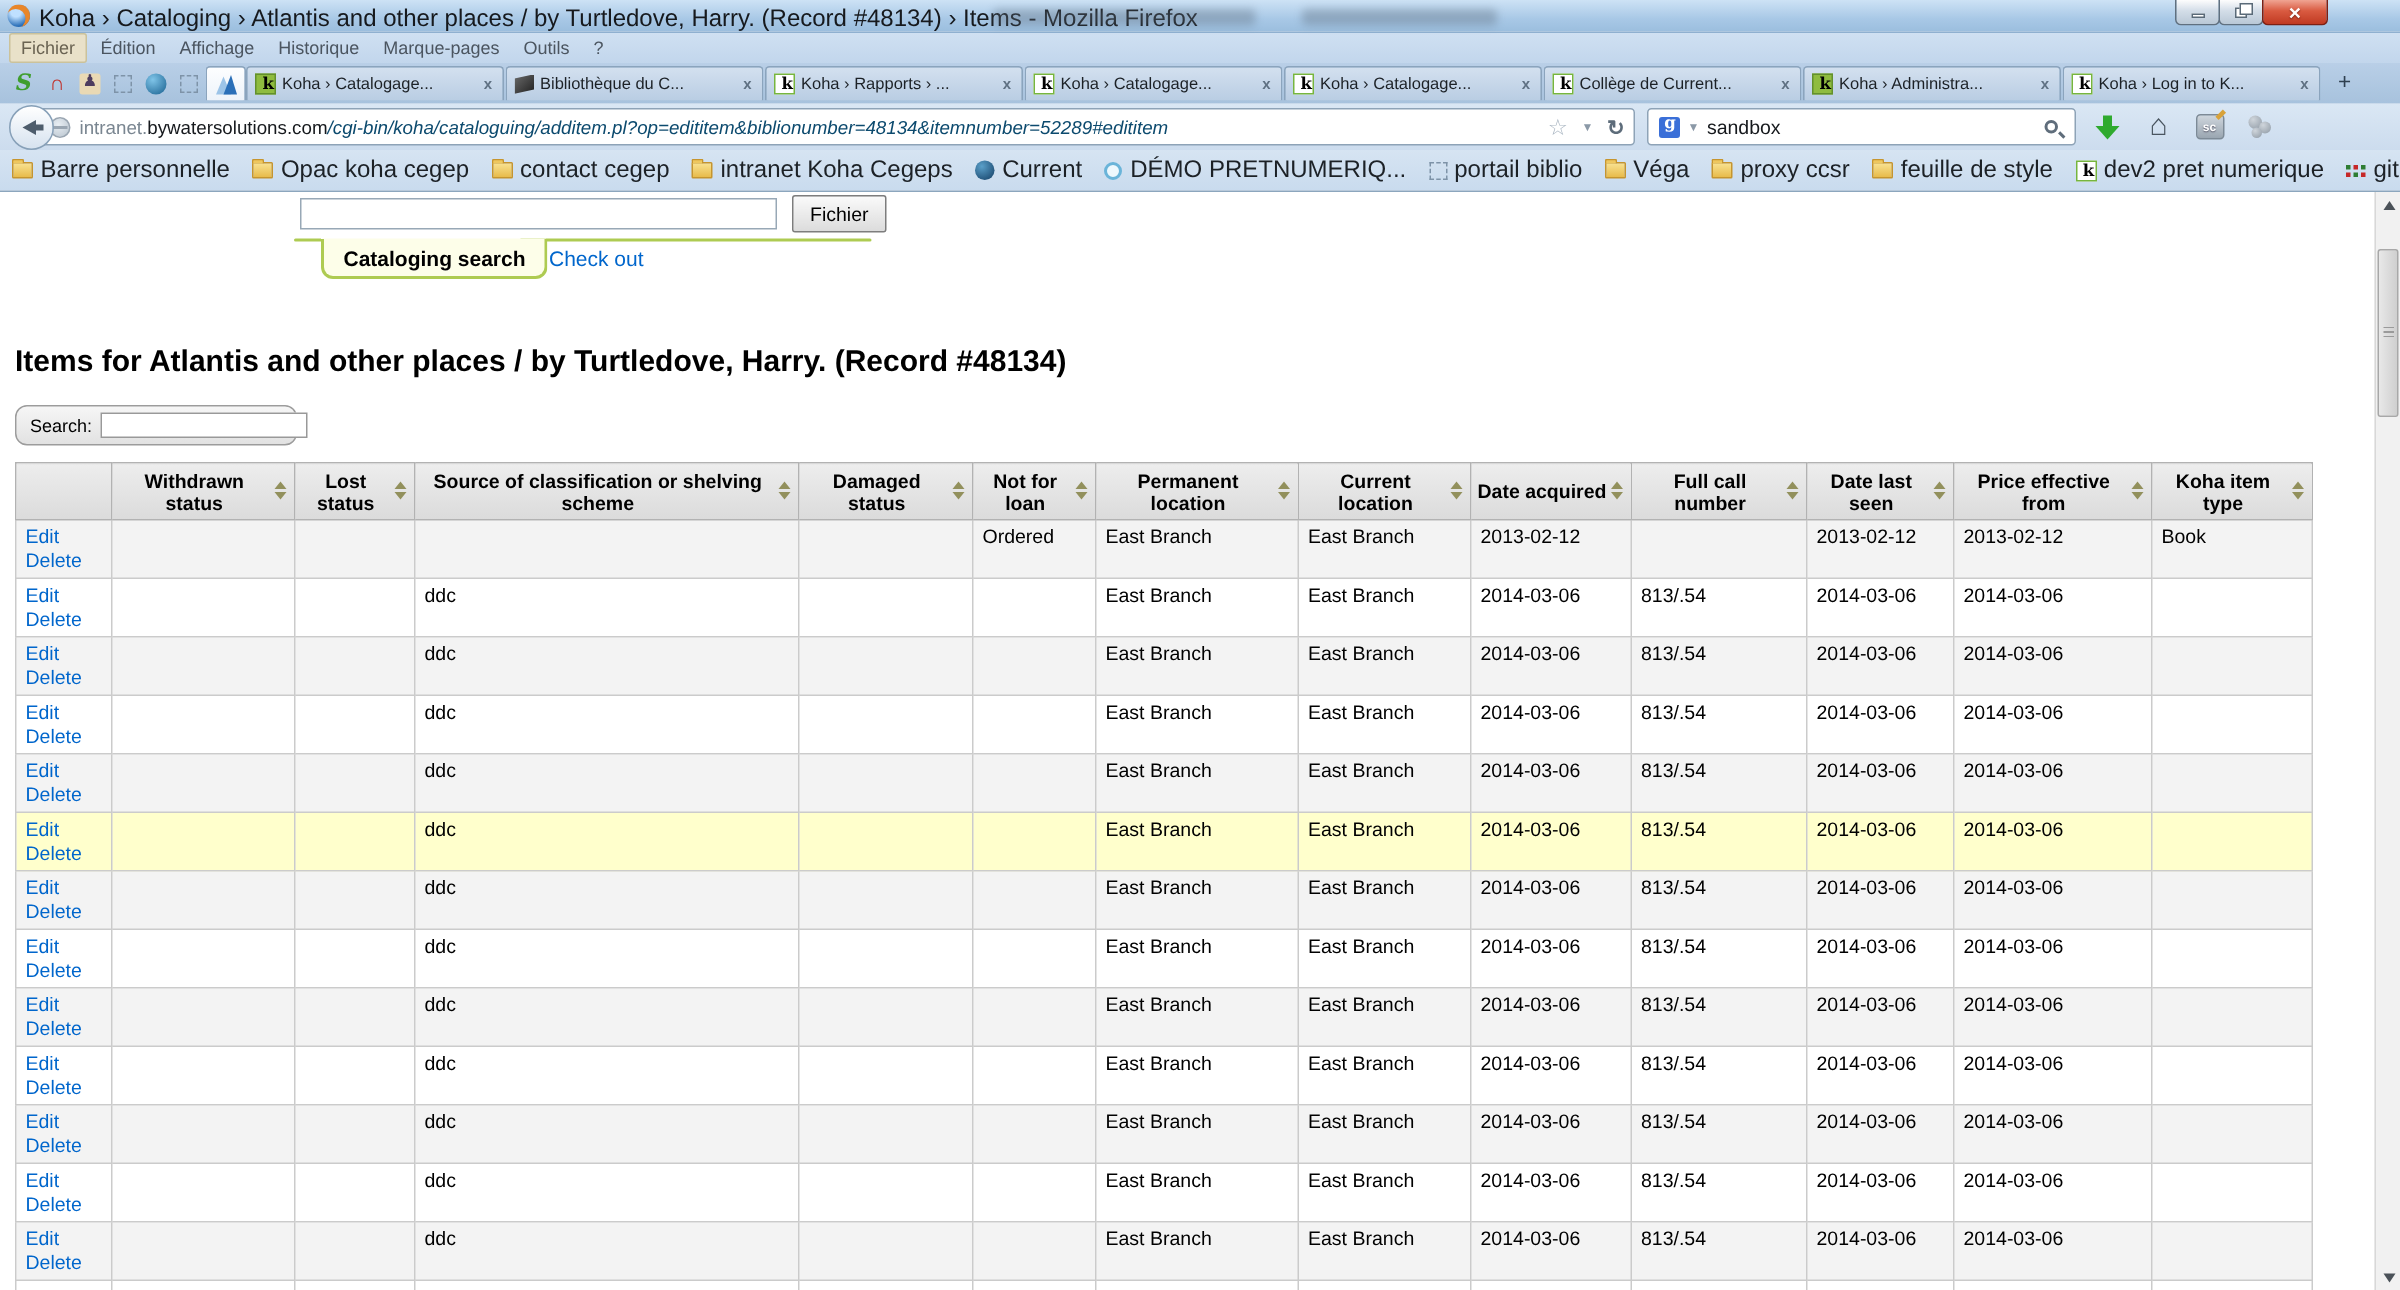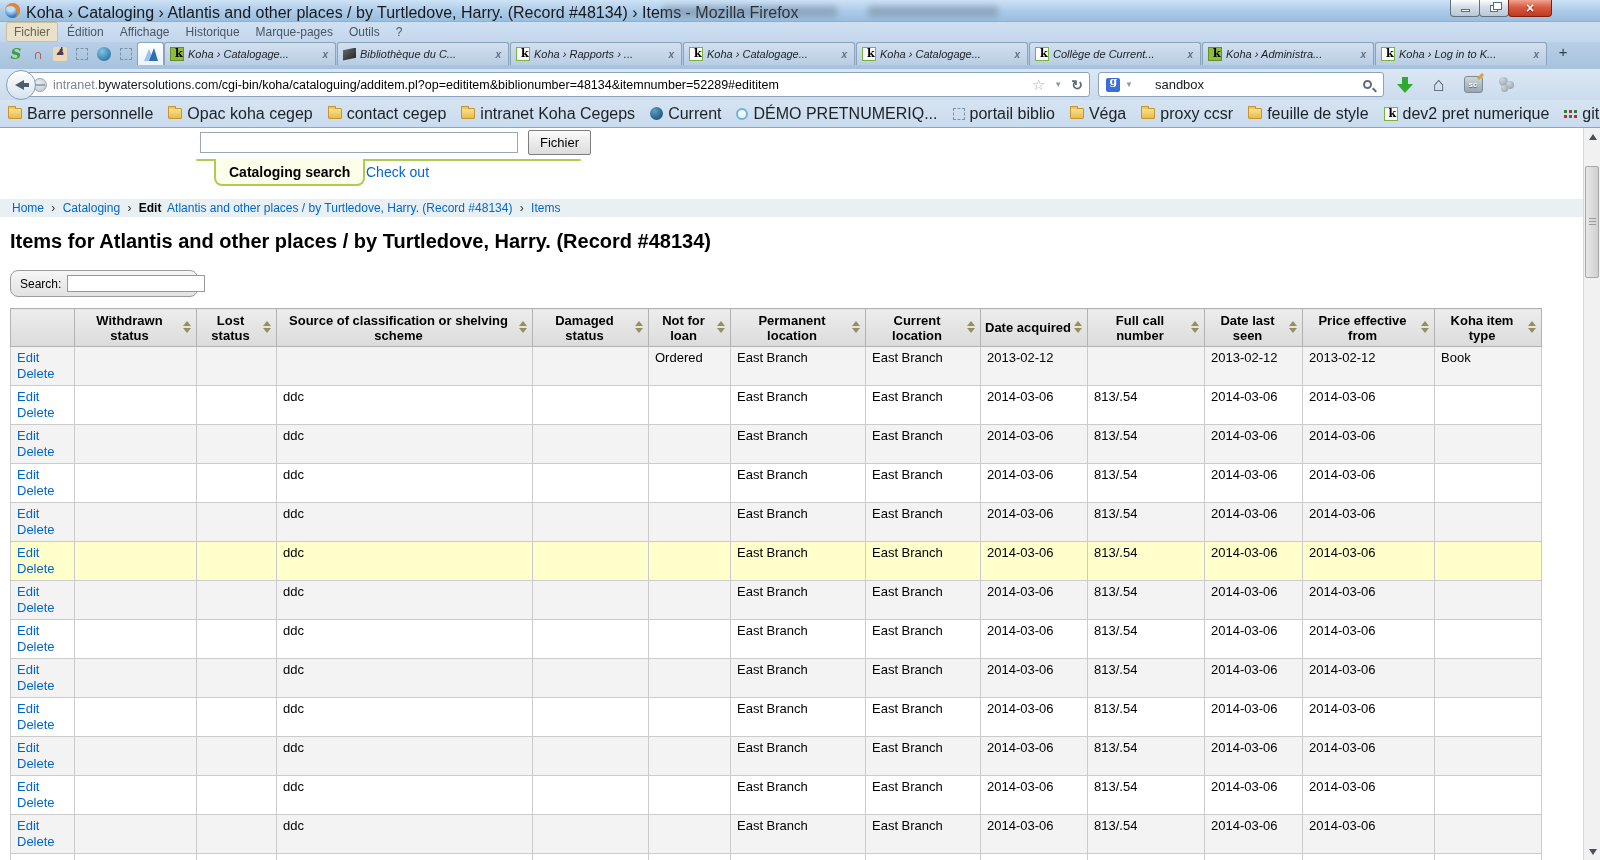--- a/index.html
+++ b/index.html
@@ -49,21 +49,21 @@
     height:20px; background:linear-gradient(#cfe0f2,#c2d6ec);
     display:flex; align-items:center; padding-left:6px; gap:2px;
     font-size:12px; color:#4b5560;
   }
   .menu-item { padding:2px 7px; border-radius:2px; }
   .menu-item:first-child { background:#e9e1c9; border:1px solid #cbc29b; color:#6a6352; }
 
   
   .tabbar {
     height:27px; background:linear-gradient(#b9cfe7,#a7c2dd);
-    display:flex; align-items:flex-start; padding-left:5px; position:relative;font-style:italic;
+    display:flex; align-items:center; padding-left:5px; position:relative;
   }
   .pinned-tab { width:22px; height:23px; display:flex; align-items:center; justify-content:center; border-radius:3px 3px 0 0; }
   .pinned-tab.active-pinned { width:27px; background:linear-gradient(#fdfeff,#edf3fa); border:1px solid #8ba4bd; border-bottom:none; }
   .pticon { display:inline-block; }
   .p-green .pticon::after { content:"S"; color:#3f9e2e; font:bold italic 15px "DejaVu Serif",serif; }
   .p-red .pticon::after { content:"∩"; color:#c2302a; font-weight:bold; font-size:14px; }
   .p-person .pticon { width:14px; height:14px; background:#e9d9b4; border-radius:2px; position:relative; }
   .p-person .pticon::after { content:"♟"; position:absolute; left:2px; top:-2px; font-size:11px; color:#4d3c5e; }
   .p-dashed .pticon { width:12px; height:12px; border:1px dashed #7e93a8; }
   .p-globe .pticon { width:14px; height:14px; border-radius:50%; background:radial-gradient(circle at 35% 30%, #7fc4e8, #18608f); }
@@ -102,34 +102,34 @@
   .urlbar {
     flex:0 0 1066px; height:25px; background:#fff;
     border:1px solid #8ea3b7; border-radius:3px;
     display:flex; align-items:center; padding:0 6px 0 28px;
     font-size:12.5px; position:relative; white-space:nowrap; overflow:hidden;
   }
   .site-icon { position:absolute; left:8px; top:5px; width:14px; height:14px; border-radius:50%; border:1px solid #9aa6b2; background:radial-gradient(circle at 40% 35%, #e8eef3, #b9c4ce); }
   .site-icon::after { content:""; position:absolute; left:1px; top:5px; width:10px; height:2px; background:#9aa6b2; }
   .url-sub { color:#7a8691; }
   .url-domain { color:#16191d; }
-  .url-path { color:#000000; }
+  .url-path { color:#0c4a6e;font-style:italic; }
   .url-right { margin-left:auto; display:flex; align-items:center; gap:9px; }
   .star { color:#aab6c2; font-size:15px; }
   .url-drop { color:#8b99a7; font-size:8px; }
   .reload { color:#5d6c7a; font-size:14px; font-weight:bold; }
   .searchbar {
     flex:0 0 286px; height:25px; background:#fff;
     border:1px solid #8ea3b7; border-radius:3px;
     display:flex; align-items:center; gap:5px; padding:0 7px; font-size:13px;
   }
   .g-icon { width:14px; height:14px; border-radius:2px; background:#3a6fd8; position:relative; }
   .g-icon::after { content:"g"; position:absolute; left:3.5px; top:-3px; color:#fff; font:bold 11px "DejaVu Serif",serif; }
   .g-caret { color:#8b99a7; font-size:8px; }
-  .search-text { flex:1; color:#16191d;margin-left:17px; }
+  .search-text { flex:1; color:#16191d; }
   .mag { width:9px; height:9px; border:2px solid #5f6d7b; border-radius:50%; position:relative; margin-right:4px; }
   .mag::after { content:""; position:absolute; left:7px; top:7px; width:5px; height:2px; background:#5f6d7b; transform:rotate(45deg); }
   .nav-icon { display:flex; align-items:center; justify-content:center; width:26px; height:24px; }
   .dl { flex-direction:column; }
   .dl-shaft { width:6px; height:7px; background:#2faa2f; }
   .dl-head { width:0; height:0; border-left:8px solid transparent; border-right:8px solid transparent; border-top:9px solid #2faa2f; }
   .home { font-size:20px; color:#4a5560; font-weight:bold; }
   .sb { position:relative; }
   .sb::before { content:""; position:absolute; width:17px; height:15px; border:1px solid #7d8a96; border-radius:3px; background:linear-gradient(#cfd6dd,#9aa6b1); }
   .sb-badge { position:relative; z-index:1; color:#fff; font-size:8px; font-weight:bold; text-shadow:0 1px 1px #556; }
@@ -454,39 +454,20 @@
   <div class="content">
 
 
     <input class="cat-input" style="">
     <button class="submit-btn">Fichier</button>
     <div class="tab-line seg1"></div>
     <div class="tab-line seg2"></div>
     <span class="ptab active">Cataloging search</span>
     <span class="ptab link">Check out</span>
 
-    <div class="breadcrumb">
-      
-        <span class="crumb link">Home</span>
-      
-        <span class="crumb sep">›</span>
-      
-        <span class="crumb link">Cataloging</span>
-      
-        <span class="crumb sep">›</span>
-      
-        <span class="crumb bold">Edit</span>
-      
-        <span class="crumb link">Atlantis and other places / by Turtledove, Harry. (Record #48134)</span>
-      
-        <span class="crumb sep">›</span>
-      
-        <span class="crumb link">Items</span>
-      
-    </div>
 
     <h1 class="page-title">Items for Atlantis and other places / by Turtledove, Harry. (Record #48134)</h1>
 
     <div class="dt-filter">
       <label>Search:</label>
       <input class="filter-input" style="">
     </div>
 
     <table class="items-table">
       <colgroup>

